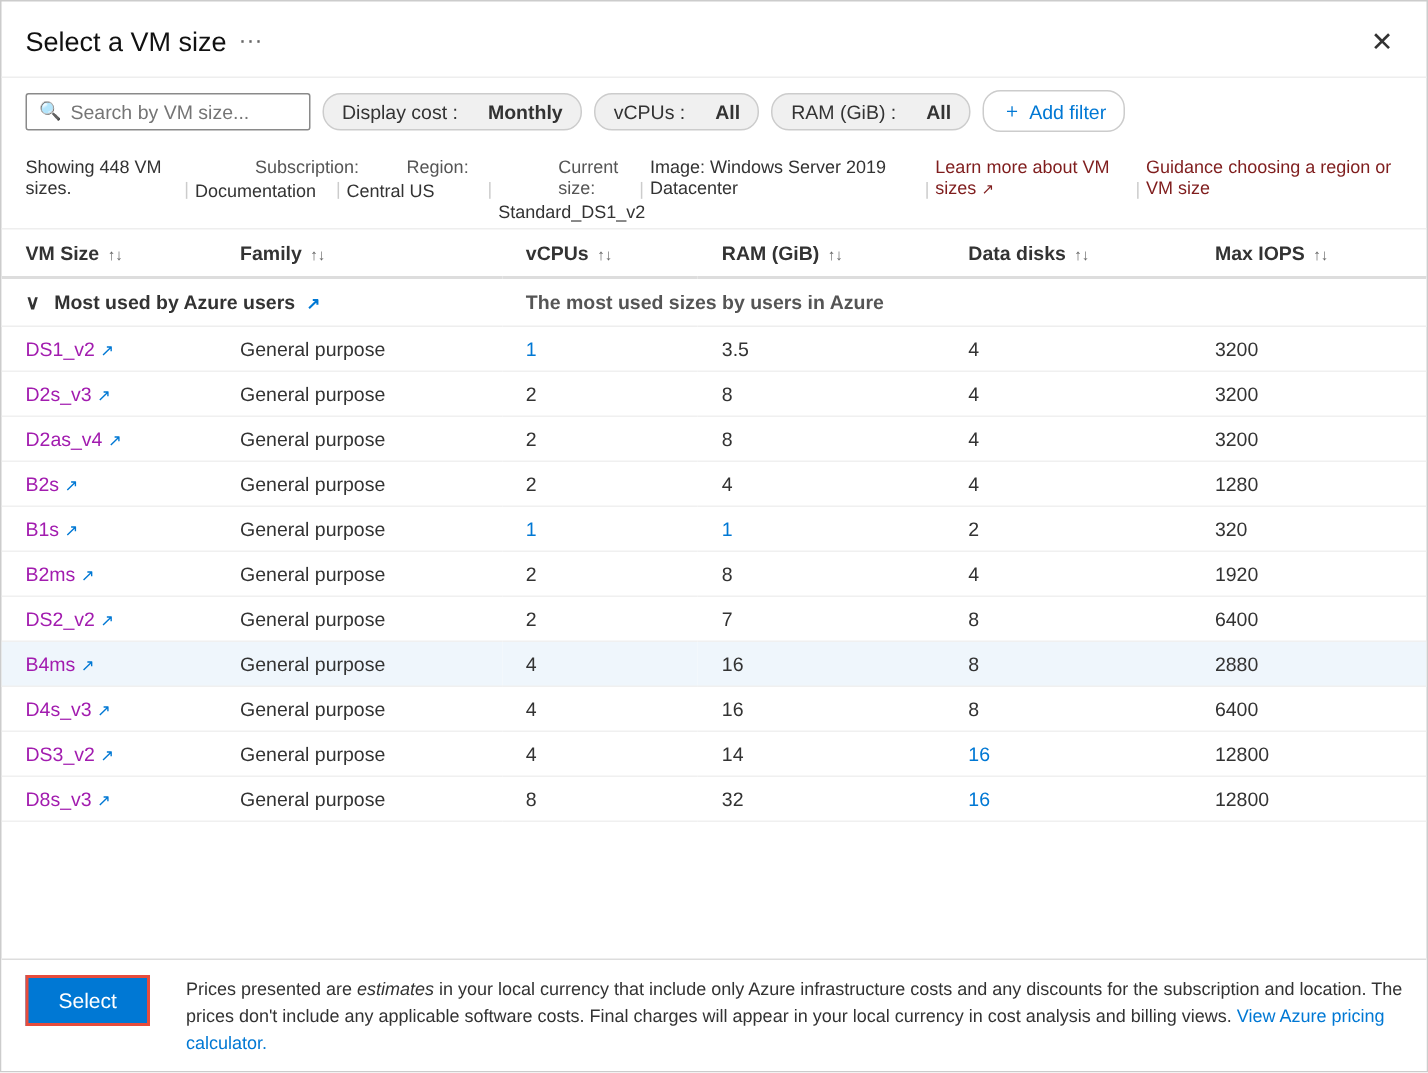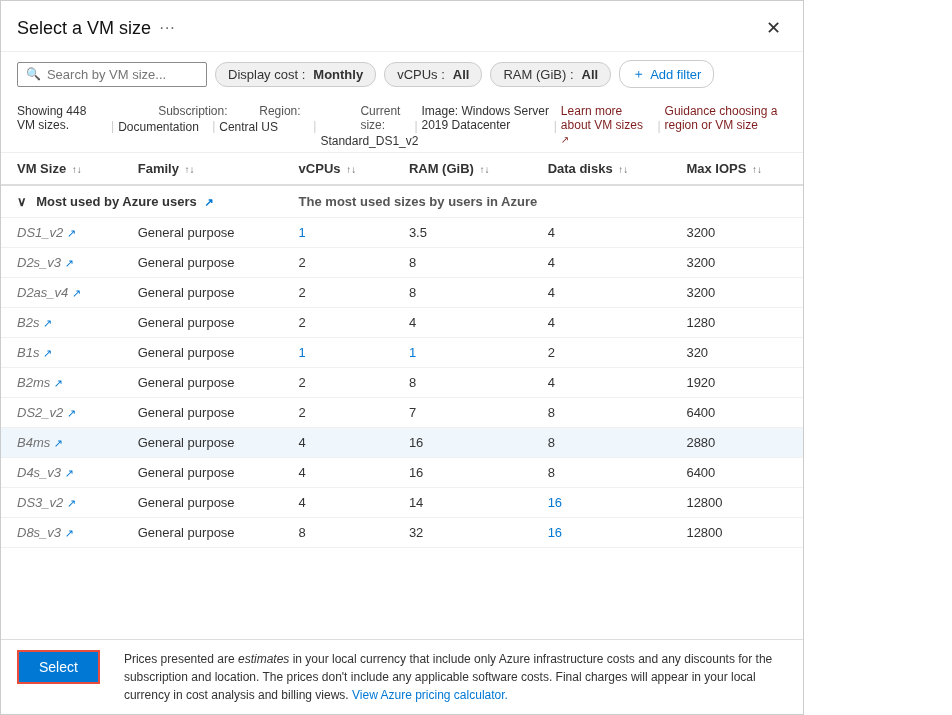--- a/index.html
+++ b/index.html
@@ -1,31 +1,31 @@
 <!DOCTYPE html>
 <html><head>
   <meta charset="utf-8">
   <style>
     * { box-sizing: border-box; margin: 0; padding: 0; }
     body { font-family: 'Segoe UI', sans-serif; font-size: 13px; background: #fff; color: #333; width: 952px; height: 715px; overflow: hidden; }
 
-    .dialog { width: 804px; height: 715px; background: #fff; display: flex; flex-direction: column; border: 1px solid #ccc; }
+    .dialog { width: 952px; height: 715px; background: #fff; display: flex; flex-direction: column; border: 1px solid #ccc; }
 
     .dialog-header { display: flex; align-items: center; justify-content: space-between; padding: 14px 16px 10px 16px; border-bottom: 1px solid #eee; }
     .dialog-title-area { display: flex; align-items: center; gap: 8px; }
     .dialog-title { font-size: 18px; font-weight: 400; color: #111; }
     .dialog-ellipsis { font-size: 16px; color: #666; cursor: pointer; }
     .close-btn { background: none; border: none; cursor: pointer; font-size: 18px; color: #333; padding: 2px 6px; }
 
     .toolbar { display: flex; align-items: center; gap: 8px; padding: 8px 16px; }
     .search-box { display: flex; align-items: center; border: 1px solid #8a8a8a; border-radius: 2px; padding: 4px 8px; gap: 6px; width: 190px; }
     .search-box input { border: none; outline: none; font-size: 13px; color: #555; width: 100%; background: transparent; }
     .search-icon { color: #666; font-size: 12px; }
 
-    .filter-pill { display: flex; align-items: center; background: #f0f0f0; border: 1px solid #ccc; border-radius: 12px; padding: 4px 12px; font-size: 13px; cursor: pointer; gap: 8px; }
+    .filter-pill { display: flex; align-items: center; background: #f0f0f0; border: 1px solid #ccc; border-radius: 12px; padding: 4px 12px; font-size: 13px; cursor: pointer; gap: 20px; }
     .filter-pill .bold { font-weight: 600; }
 
     .add-filter-btn { display: flex; align-items: center; gap: 5px; background: none; border: 1px solid #ccc; border-radius: 12px; padding: 4px 12px; font-size: 13px; cursor: pointer; color: #0078d4; }
 
     .info-bar { display: flex; align-items: flex-start; padding: 8px 16px 4px 16px; font-size: 12px; color: #333; border-bottom: 1px solid #eee; }
     .info-section { display: flex; flex-direction: column; gap: 2px; min-width: 90px; }
     .info-label { color: #555; margin-left: 40px; }
     .info-value { font-weight: 400; }
     .info-divider { color: #ccc; align-self: stretch; display: flex; align-items: center; padding: 0 4px; }
     .info-link { color: #7f1d1d; cursor: pointer; text-decoration: none; }
@@ -36,21 +36,21 @@
 
     .table-container { flex: 1; overflow-y: auto; overflow-x: hidden; }
     table { width: 100%; border-collapse: collapse; font-size: 13px; }
     th { padding: 8px 16px; text-align: left; font-weight: 600; color: #333; border-bottom: 2px solid #ddd; white-space: nowrap; background: #fff; position: sticky; top: 0; z-index: 1; }
     th .sort-icon { font-size: 10px; color: #666; margin-left: 2px; }
     td { padding: 7px 16px; color: #333; border-bottom: 1px solid #f0f0f0; }
     tr.selected td { background: #EFF6FC; }
     tr.group-header td { background: #fff; font-weight: 600; padding: 8px 16px; border-bottom: 1px solid #eee; }
     .group-toggle { cursor: pointer; color: #333; margin-right: 6px; }
     .group-arrow { color: #0078d4; font-size: 11px; margin-left: 4px; }
-    .blue-link { color: #737373; cursor: pointer; text-decoration: none; font-style: italic; }
+    .blue-link { color: #a21caf; cursor: pointer; text-decoration: none; }
     .group-desc { font-weight: 400; color: #555; margin-left: 20px; }
 
     .footer { border-top: 1px solid #ddd; padding: 10px 16px; display: flex; align-items: flex-start; gap: 24px; background: #fff; }
     .select-btn { background: #0078d4; color: #fff; border: 2px solid #e74c3c; padding: 7px 20px; font-size: 14px; cursor: pointer; font-weight: 500; min-width: 80px; }
     .footer-text { font-size: 12px; color: #333; flex: 1; line-height: 1.5; }
     .footer-text a { color: #0078d4; cursor: pointer; text-decoration: none; }
     .footer-text em { font-style: italic; font-weight: normal; }
 
     ::-webkit-scrollbar { width: 6px; }
     ::-webkit-scrollbar-thumb { background: #c1c1c1; border-radius: 3px; }

